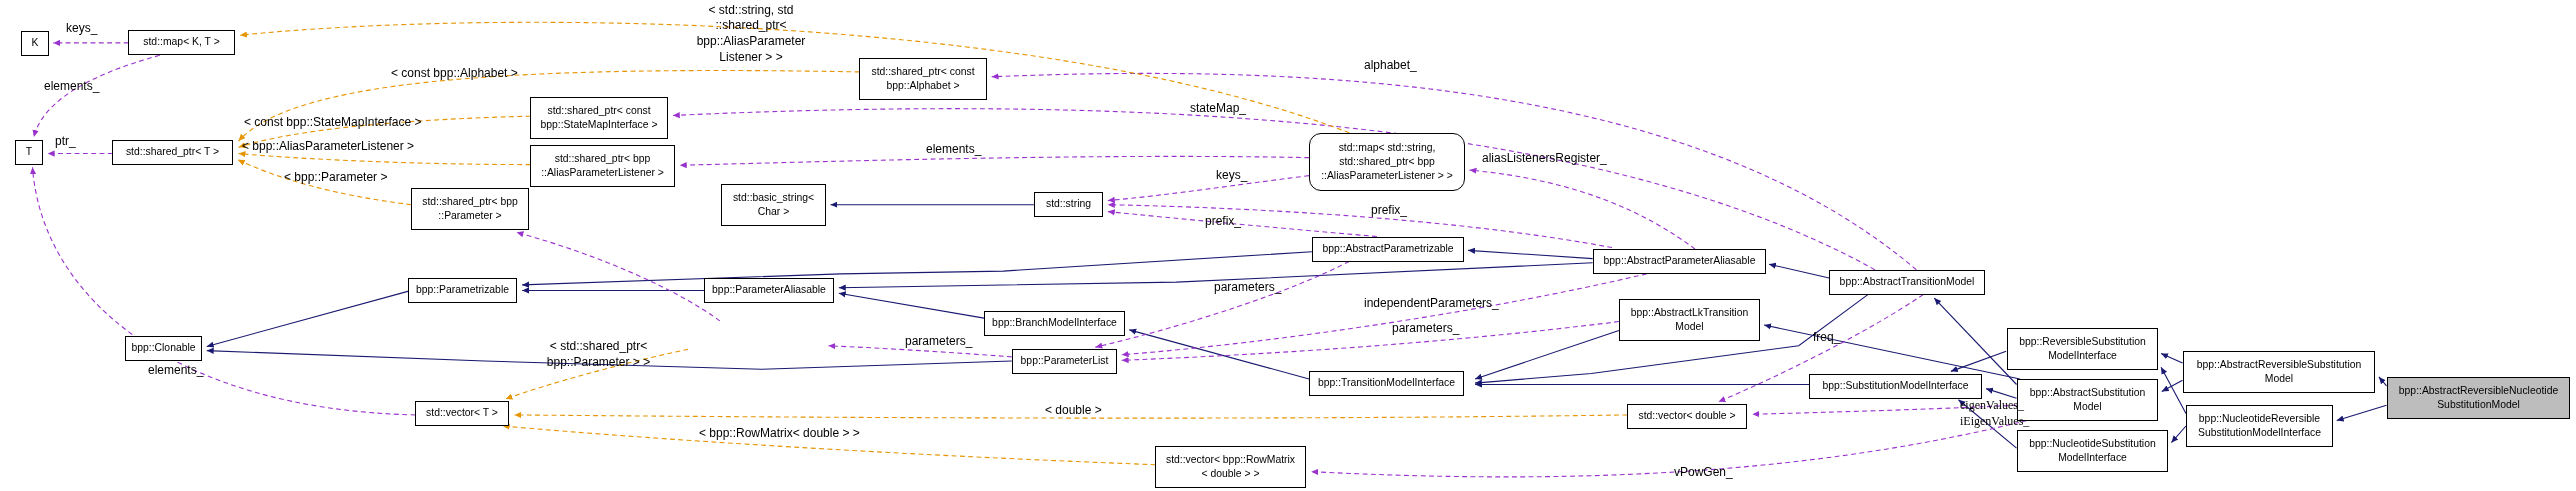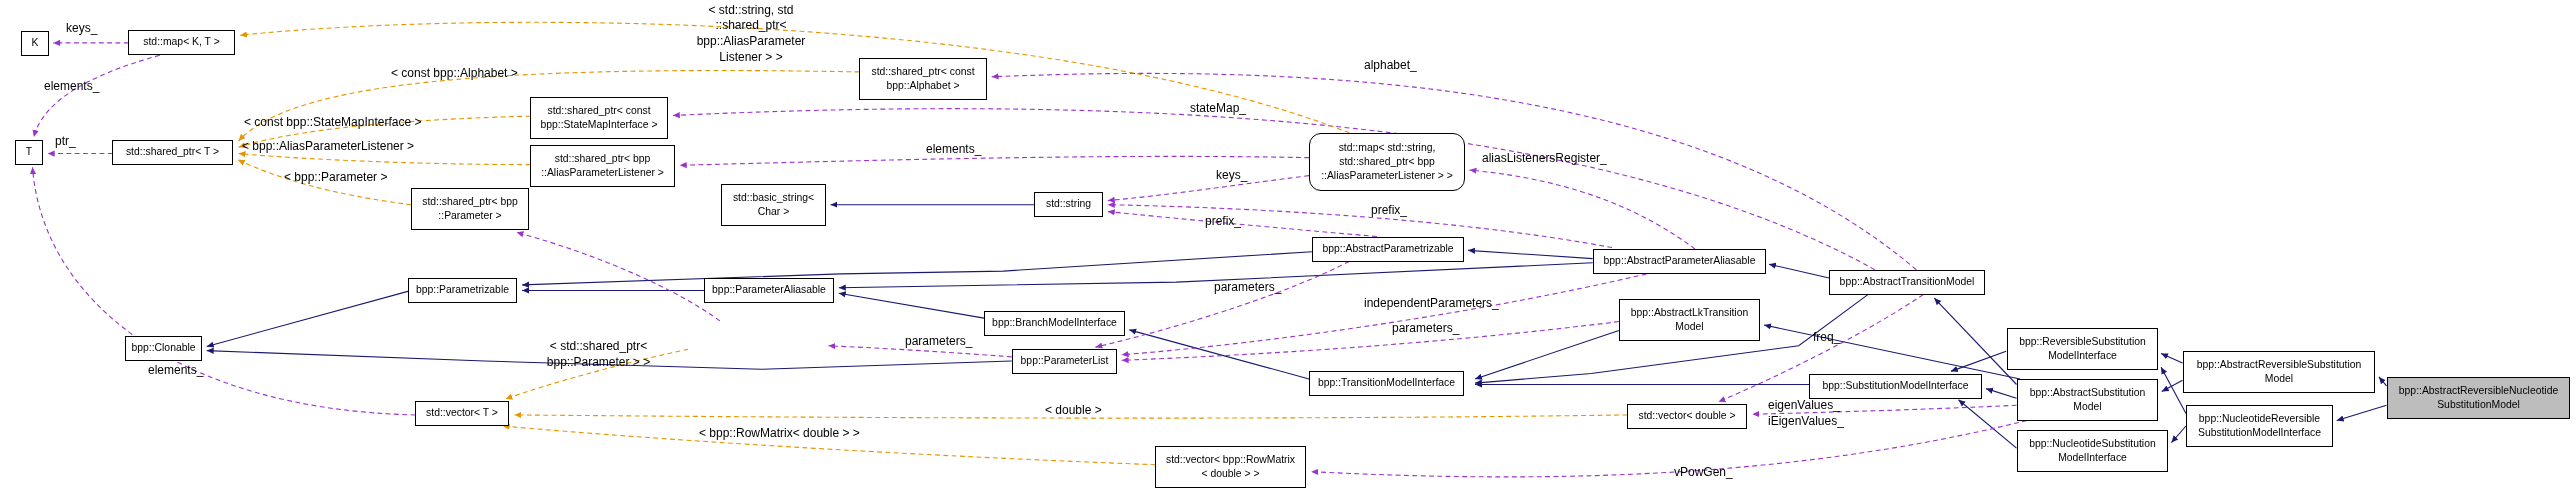--- a/index.html
+++ b/index.html
@@ -152,18 +152,18 @@
     <div class="edge-label" style="left: 1371px; top: 203px;">prefix_</div>
     <div class="edge-label" style="left: 1205px; top: 214px;">prefix_</div>
     <div class="edge-label" style="left: 1214px; top: 280px;">parameters_</div>
     <div class="edge-label" style="left: 1364px; top: 296px;">independentParameters_</div>
     <div class="edge-label" style="left: 1392px; top: 321px;">parameters_</div>
     <div class="edge-label" style="left: 905px; top: 334px;">parameters_</div>
     <div class="edge-label" style="left: 543px; top: 339px; width: 111px; text-align: center;">&lt; std::shared_ptr&lt;
 bpp::Parameter &gt; &gt;</div>
     <div class="edge-label" style="left: 1813px; top: 330px;">freq_</div>
     <div class="edge-label" style="left: 1045px; top: 403px;">&lt; double &gt;</div>
-    <div class="edge-label" style="left: 1768px; top: 398px;">eigenValues_
+    <div class="edge-label" style="left: 1960px; top: 398px; font-family: Liberation Serif, serif;">eigenValues_
 iEigenValues_</div>
     <div class="edge-label" style="left: 699px; top: 426px;">&lt; bpp::RowMatrix&lt; double &gt; &gt;</div>
     <div class="edge-label" style="left: 1674px; top: 465px;">vPowGen_</div>
   </div>
 
 
 </body></html>

